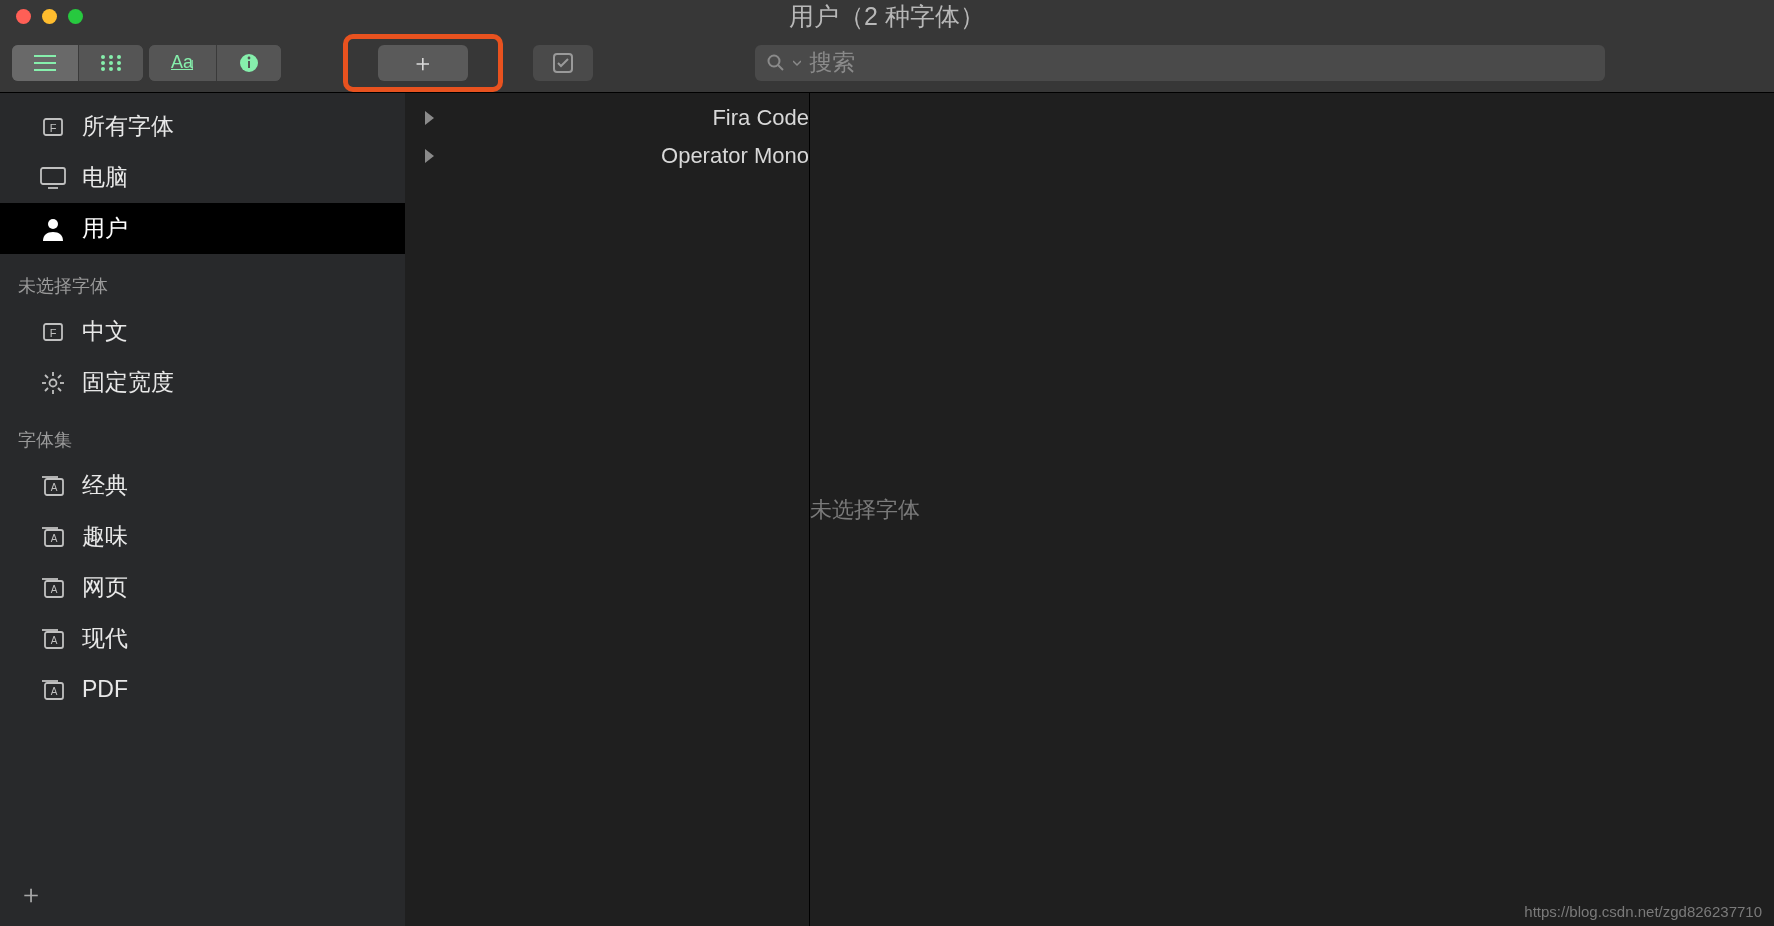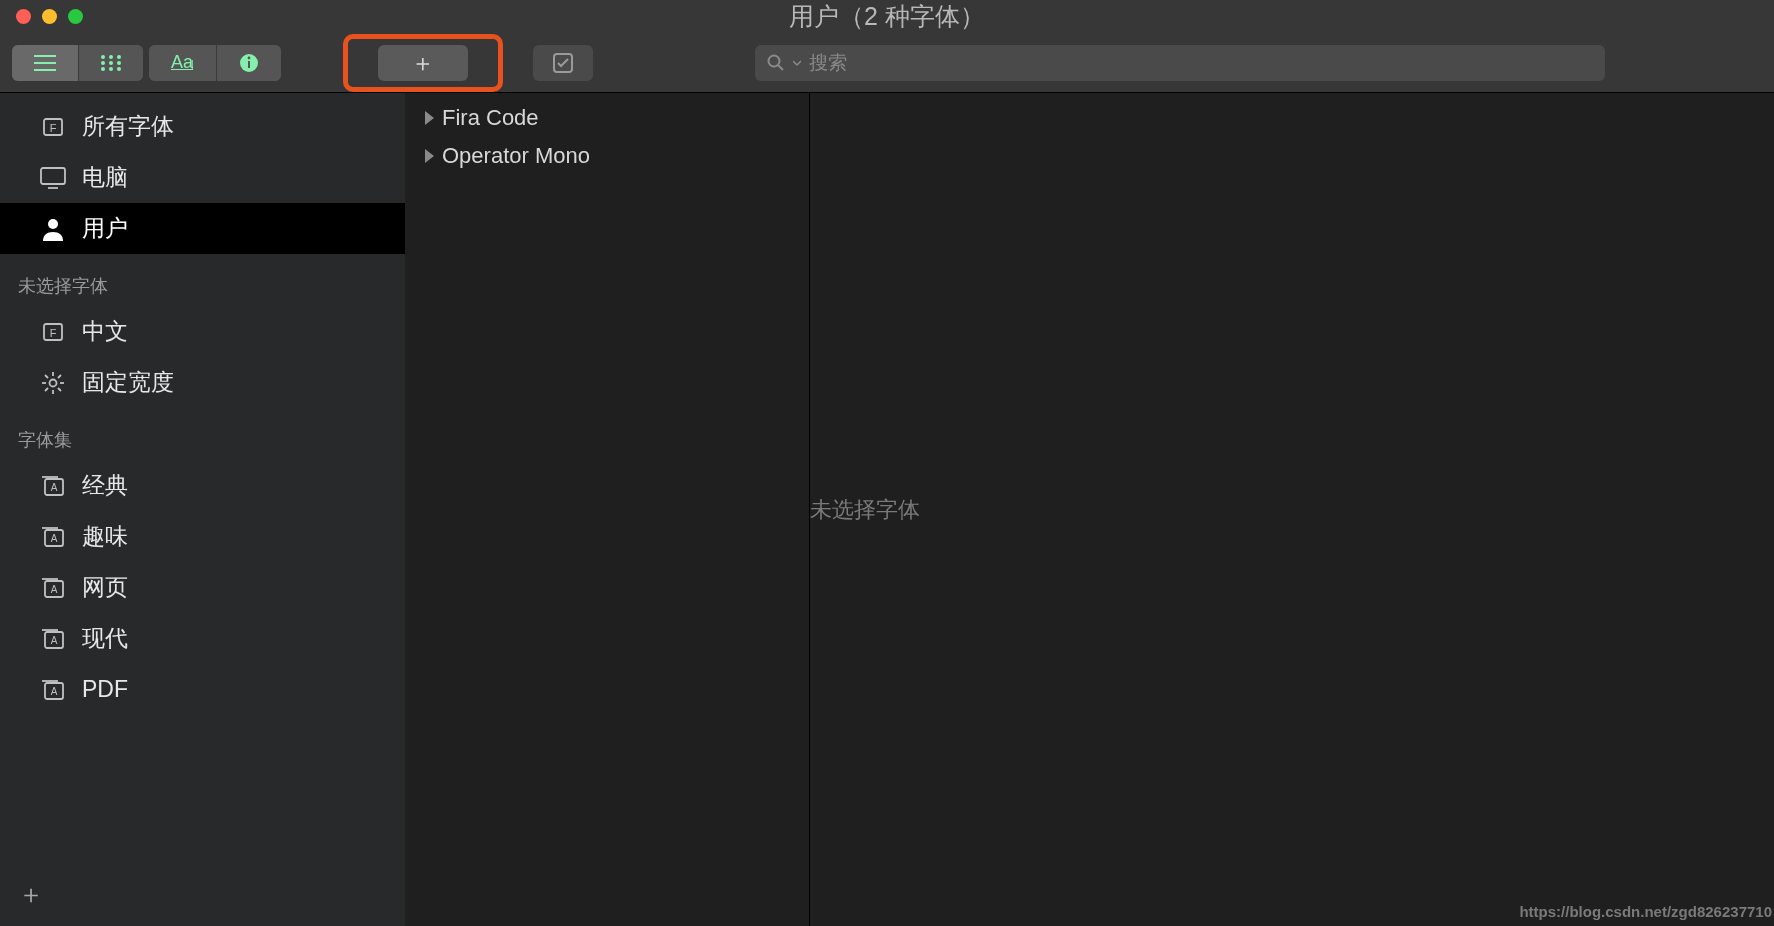--- a/index.html
+++ b/index.html
@@ -114,21 +114,21 @@
       display: flex;
       align-items: center;
       padding: 0 12px;
       gap: 8px;
     }
     .search input {
       background: transparent;
       border: none;
       outline: none;
       color: #d8d8d8;
-      font-size: 19px;
+      font-size: 23px;
       flex: 1;
     }
     .search input::placeholder { color: #8a8a8a; }
     .main {
       display: flex;
       height: 833px;
     }
     .sidebar {
       width: 405px;
       background: #28292b;
@@ -180,44 +180,44 @@
     }
     .font-item {
       height: 38px;
       display: flex;
       align-items: center;
       padding-left: 20px;
       gap: 8px;
       font-size: 22px;
       color: #d8d8d8;
       cursor: pointer;
+      justify-content: space-between;
     }
     .disclosure {
       width: 0; height: 0;
       border-top: 7px solid transparent;
       border-bottom: 7px solid transparent;
       border-left: 9px solid #8a8a8a;
     }
     .preview {
       flex: 1;
       background: #1f1f1f;
       display: flex;
       align-items: center;
       justify-content: flex-start;
       color: #7a7a7a;
       font-size: 22px;
       position: relative;
     }
     .watermark {
       position: absolute;
-      right: 2px;
+      right: 12px;
       bottom: 6px;
       font-size: 15px;
       color: #7a7a7a;
-      font-weight: bold;
     }
     
     svg { display: block; }
   </style>
 </head>
 <body>
 
 <div class="titlebar">
   <div class="traffic-lights">
     <div class="traffic-light tl-red"></div>

